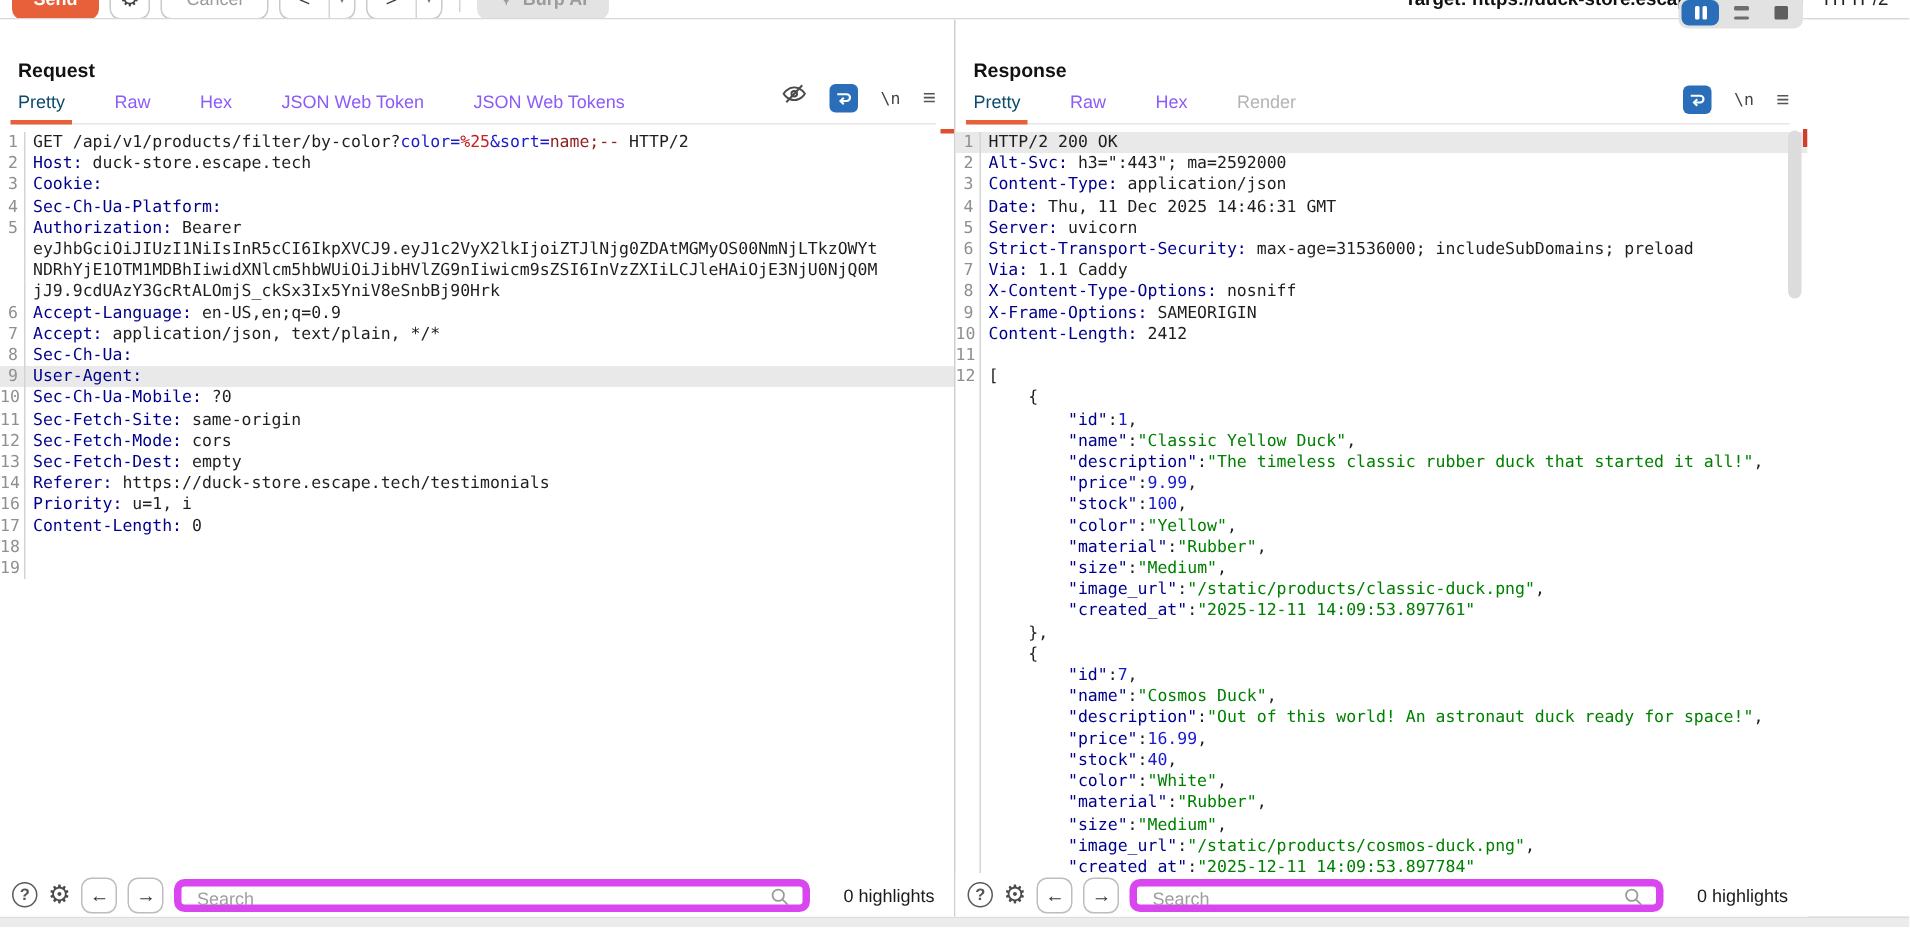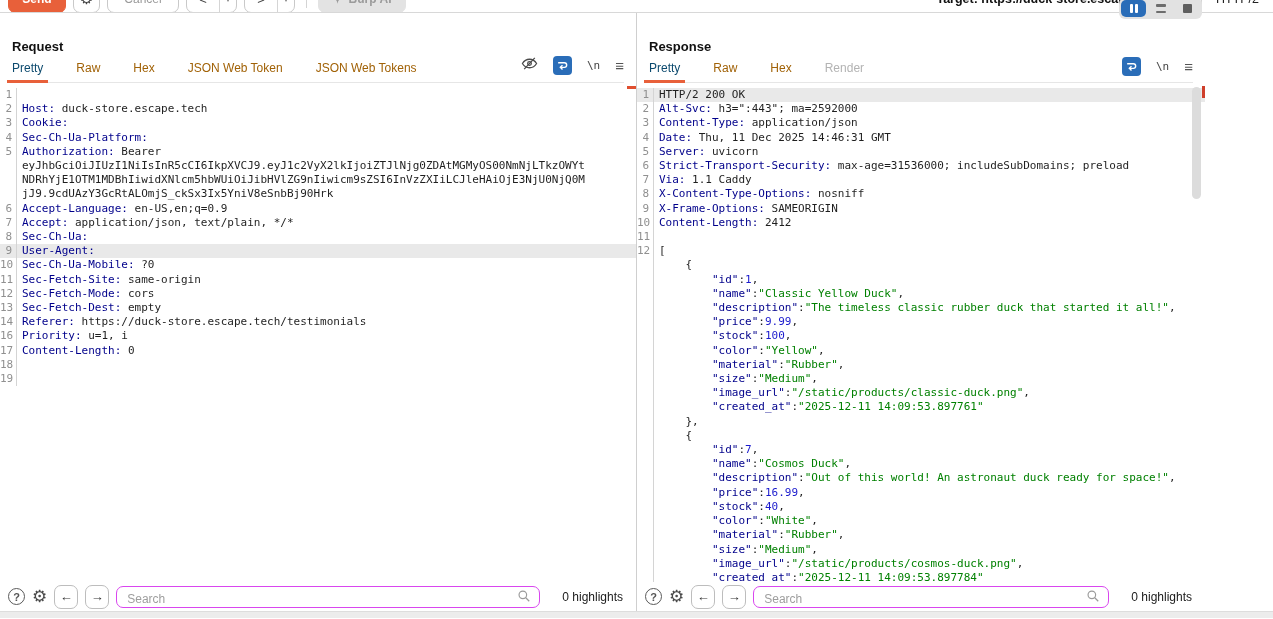--- a/index.html
+++ b/index.html
@@ -29,21 +29,21 @@
 
   
   .main { display:flex; height:598px; }
   .panel { width:636px; display:flex; flex-direction:column; position:relative; background:#fff; }
   .panel.right { width:569px; border-left:1px solid #cfcfcf; }
 
   .panel-head { padding:26px 12px 2px 10px; position:relative; }
   .panel-title { font-size:13px; font-weight:bold; color:#111; margin:0 0 5px 2px; }
 
   .tabbar { display:flex; align-items:flex-end; height:24px; border-bottom:1px solid #e6e6e6; position:relative; }
-  .tab { font-size:12px; color:#a16207; padding:3px 2px 7px 2px; margin-right:29px; position:relative; cursor:default; }
+  .tab { font-size:12px; color:#8b5cf6; padding:3px 2px 7px 2px; margin-right:29px; position:relative; cursor:default; }
   .tab.active { color:#0c4a6e; }
   .tab.active::after { content:""; position:absolute; left:-3px; right:-3px; bottom:-1px; height:3px; background:#e8603a; }
   .tab.disabled { color:#b3b3b3; }
   .tab-icons { margin-left:auto; display:flex; align-items:center; gap:15px; padding-bottom:6px; }
   .nl-glyph { font-family:"DejaVu Sans Mono",monospace; font-size:11px; color:#444; }
   .burger { font-size:15px; color:#555; line-height:1; }
   .wrap-btn { width:19px; height:19px; border-radius:4px; background:#2a6db8; display:flex; align-items:center; justify-content:center; }
 
   
   .layout-switch { position:absolute; top:-15px; right:3px; display:flex; gap:2px; background:#e2e2e2; border-radius:6px; padding:2px; }
@@ -75,21 +75,21 @@
   .vscroll { position:absolute; top:2px; right:4px; width:9px; height:492px; }
   .vthumb { position:absolute; top:0; left:0; width:9px; height:112px; border-radius:5px; background:#dcdcdc; }
 
   
   .searchbar { height:29px; display:flex; align-items:center; gap:7px; padding:0 9px 0 8px; background:#fff; }
   .help-icon { width:17px; height:17px; border:1.5px solid #5a5a5a; border-radius:50%; display:flex; align-items:center; justify-content:center;
                font-size:11px; color:#555; font-weight:bold; flex:none; }
   .gear-glyph { font-size:17px; color:#4a4a4a; line-height:1; flex:none; }
   .nav-btn { width:24px; height:24px; border:1px solid #bdbdbd; border-radius:7px; background:#fff; display:flex; align-items:center; justify-content:center;
              font-size:13px; color:#333; flex:none; padding:0; }
-  .search-box { flex:1; height:22px; border:1px solid #d946ef; border-radius:7px; display:flex; align-items:flex-end; padding:0 8px; background:#fff; }
+  .search-box { flex:1; height:22px; border:5px solid #d946ef; border-radius:7px; display:flex; align-items:flex-start; padding:0 8px; background:#fff; }
   .search-box input { border:none; outline:none; flex:1; font-size:12px; font-family:inherit; color:#333; background:transparent; }
   .search-box input::placeholder { color:#9e9e9e; }
   .highlights { font-size:12px; color:#1a1a1a; flex:none; width:80px; text-align:right; padding-right:4px; }
 
   .bottom-strip { height:7px; background:#ececec; border-top:1px solid #dddddd; }
 </style>
 </head>
 <body>
 
 <div class="toolbar">
@@ -151,21 +151,21 @@
               <path d="M12 11.5 8 15.4l4 3.9"></path>
             </svg>
           </span>
           <span class="nl-glyph">\n</span>
           <span class="burger">≡</span>
         </span>
       </div>
     </div>
     <div class="editor" id="req-editor">
       <div class="hmark-req"></div>
-    <div class="line"><span class="num">1</span></div>
+    <div class="line"><span class="num">1</span><span class="txt"><span class="c-p">GET /api/v1/products/filter/by-color?</span><span class="c-pn">color=</span><span class="c-pv">%25</span><span class="c-pn">&amp;sort=</span><span class="c-pv2">name;--</span><span class="c-p"> HTTP/2</span></span></div>
         <div class="line"><span class="num">2</span><span class="txt"><span class="c-h">Host:</span><span class="c-p"> duck-store.escape.tech</span></span></div>
         <div class="line"><span class="num">3</span><span class="txt"><span class="c-h">Cookie:</span></span></div>
         <div class="line"><span class="num">4</span><span class="txt"><span class="c-h">Sec-Ch-Ua-Platform:</span></span></div>
         <div class="line"><span class="num">5</span><span class="txt"><span class="c-h">Authorization:</span><span class="c-p"> Bearer</span></span></div>
         <div class="line"><span class="num"></span><span class="txt"><span class="c-p">eyJhbGciOiJIUzI1NiIsInR5cCI6IkpXVCJ9.eyJ1c2VyX2lkIjoiZTJlNjg0ZDAtMGMyOS00NmNjLTkzOWYt</span></span></div>
         <div class="line"><span class="num"></span><span class="txt"><span class="c-p">NDRhYjE1OTM1MDBhIiwidXNlcm5hbWUiOiJibHVlZG9nIiwicm9sZSI6InVzZXIiLCJleHAiOjE3NjU0NjQ0M</span></span></div>
         <div class="line"><span class="num"></span><span class="txt"><span class="c-p">jJ9.9cdUAzY3GcRtALOmjS_ckSx3Ix5YniV8eSnbBj90Hrk</span></span></div>
         <div class="line"><span class="num">6</span><span class="txt"><span class="c-h">Accept-Language:</span><span class="c-p"> en-US,en;q=0.9</span></span></div>
         <div class="line"><span class="num">7</span><span class="txt"><span class="c-h">Accept:</span><span class="c-p"> application/json, text/plain, */*</span></span></div>
         <div class="line"><span class="num">8</span><span class="txt"><span class="c-h">Sec-Ch-Ua:</span></span></div>

